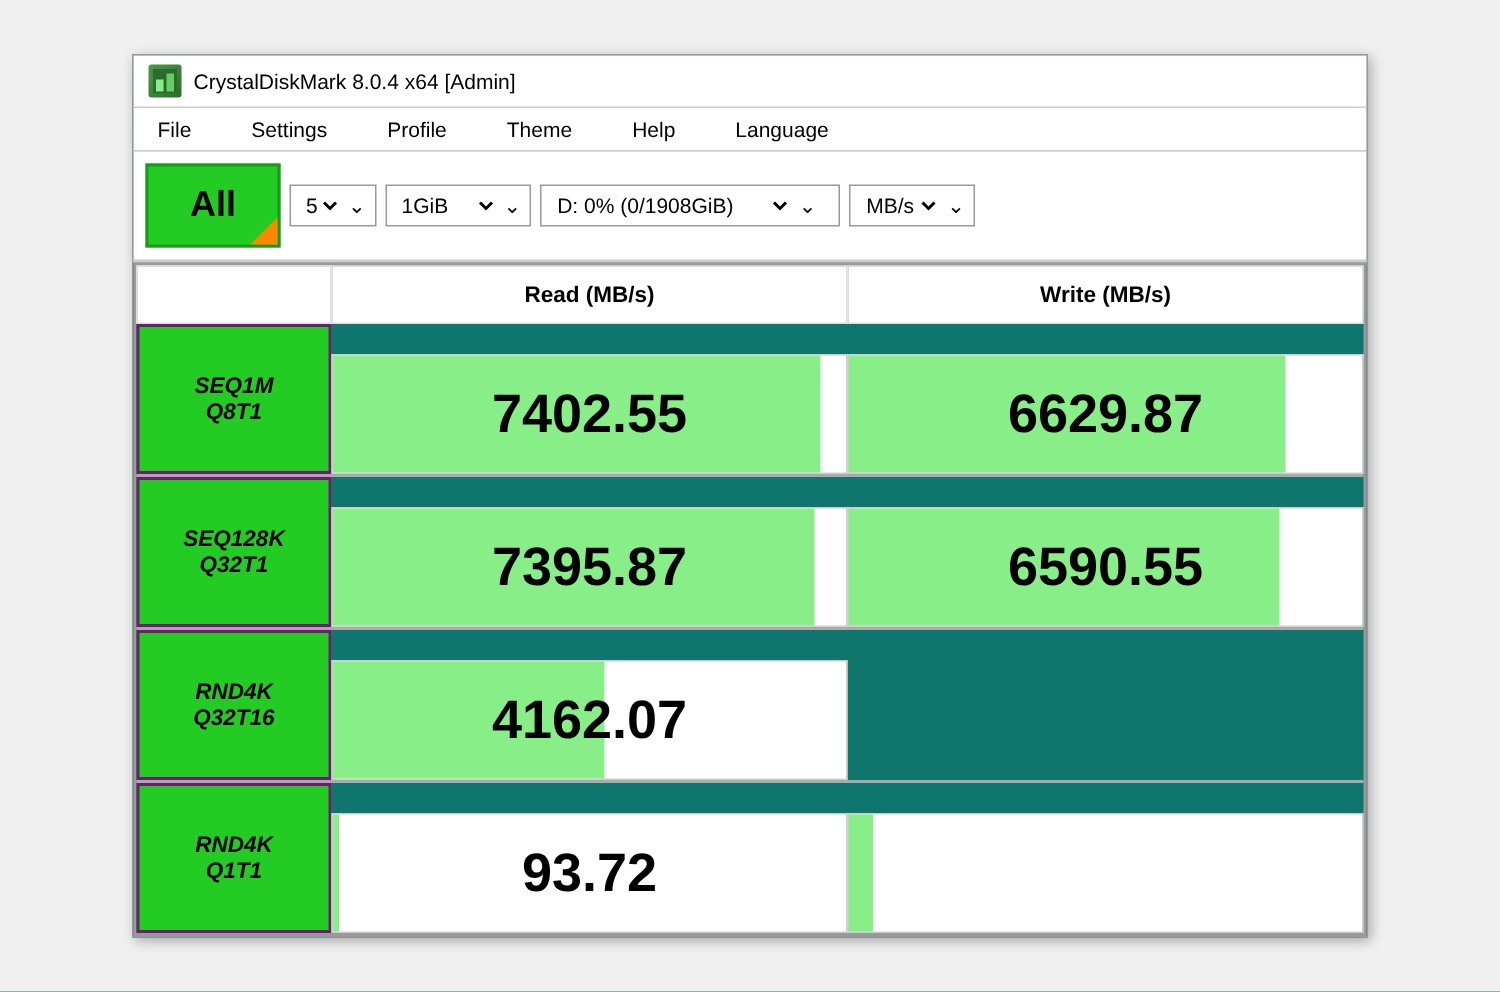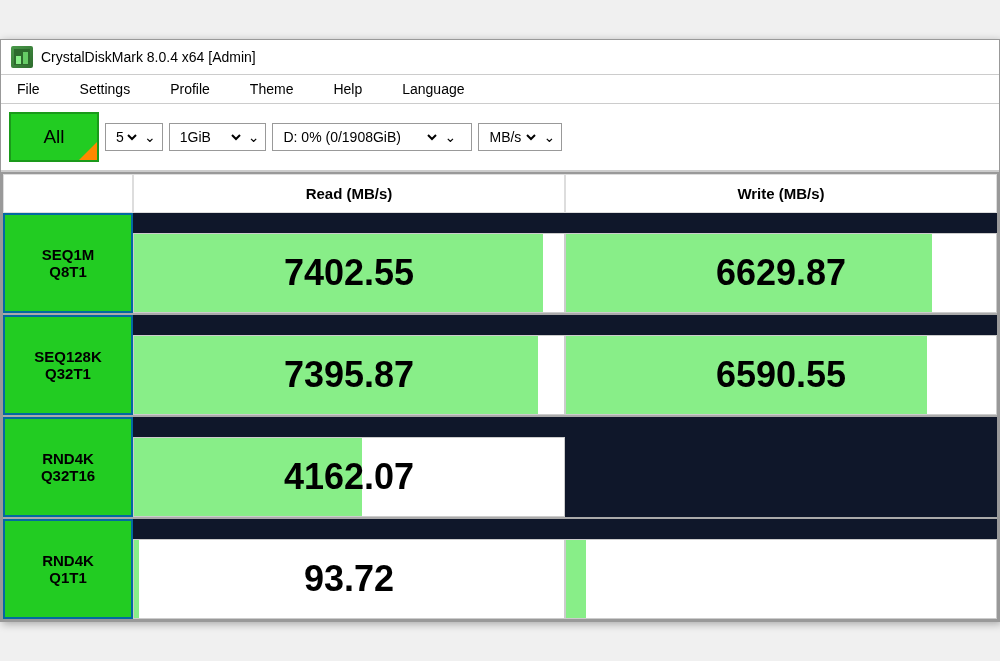--- a/index.html
+++ b/index.html
@@ -11,22 +11,22 @@
     body {
       font-family: 'Segoe UI', Arial, sans-serif;
       background: #f0f0f0;
       display: flex;
       justify-content: center;
       align-items: center;
       min-height: 100vh;
     }
 
     .app-window {
-      width: 1000px;
-      background: #0f172a;
+      width: 824px;
+      background: #0f766e;
       border: 1px solid #999;
       box-shadow: 2px 2px 8px rgba(0,0,0,0.3);
     }
 
     .title-bar {
       background: #fff;
       padding: 6px 10px;
       display: flex;
       align-items: center;
       gap: 8px;
@@ -74,22 +74,22 @@
       align-items: center;
       padding: 8px 8px;
       background: #fff;
       gap: 6px;
       border-bottom: 2px solid #ccc;
     }
 
     .btn-all {
       background: #22cc22;
       color: #000;
-      font-weight: normal;
-      font-size: 19px;
+      font-weight: bold;
+      font-size: 24px;
       padding: 12px 20px;
       border: 2px solid #1a9a1a;
       cursor: pointer;
       min-width: 90px;
       text-align: center;
       position: relative;
     }
 
     .btn-all::after {
       content: '';
@@ -152,24 +152,25 @@
       border-bottom: 2px solid #aaa;
     }
 
     .label-cell {
       background: #22cc22;
       padding: 14px 10px;
       font-size: 15px;
       font-weight: bold;
       text-align: center;
       color: #000;
-      border: 2px solid #0369a1;
+      border: 2px solid #701a75;
       display: flex;
       align-items: center;
       justify-content: center;
+      font-style: italic;
     }
 
     .value-cell {
       position: relative;
       background: #fff;
       border: 1px solid #ccc;
       display: flex;
       align-items: center;
       justify-content: center;
       padding: 8px 16px;

